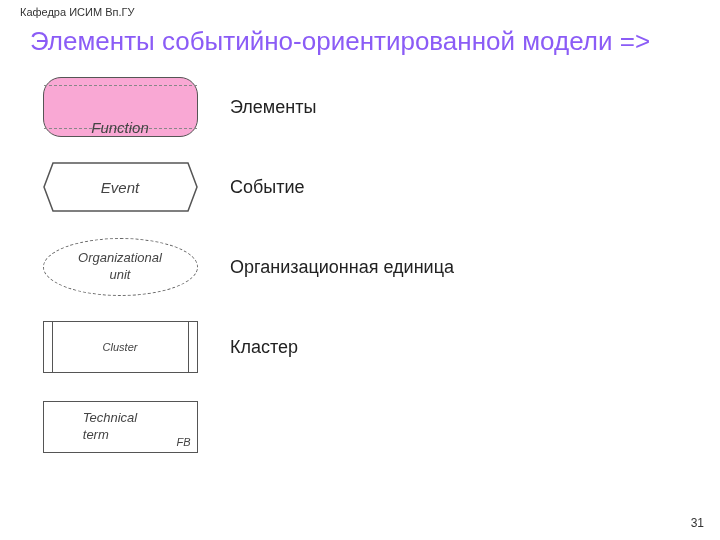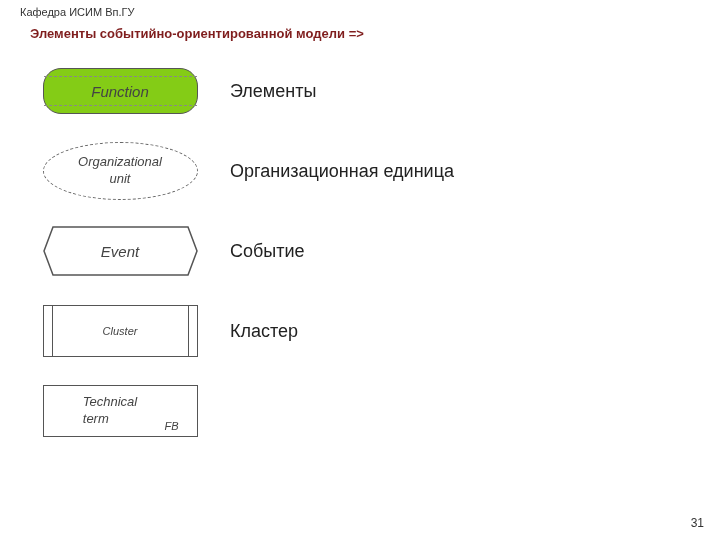--- a/index.html
+++ b/index.html
@@ -10,23 +10,23 @@
       font-family: Arial, sans-serif;
       position: relative;
       overflow: hidden;
     }
     .header {
       font-size: 11px;
       color: #333;
       padding: 6px 10px 0 20px;
     }
     .title {
-      font-size: 13px;
-      color: #7f1d1d;
-      font-weight: bold;
+      font-size: 26px;
+      color: #8b5cf6;
+      font-weight: normal;
       padding: 8px 10px 10px 30px;
     }
     .content {
       padding: 0 10px 0 30px;
       display: flex;
       flex-direction: column;
       gap: 0px;
     }
     .row {
       display: flex;
@@ -41,28 +41,28 @@
       justify-content: center;
       flex-shrink: 0;
     }
     .label-text {
       font-size: 18px;
       color: #222;
     }
     
     .function-shape {
       width: 155px;
-      height: 46px;
+      height: 60px;
       border: 1.5px solid #555;
       border-radius: 18px;
       display: flex;
-      align-items: center;
-      justify-content: center;
-      position: relative;
-      background: #84cc16;
+      align-items: flex-end;
+      justify-content: center;
+      position: relative;
+      background: #f9a8d4;
     }
     .function-shape::before {
       content: '';
       position: absolute;
       top: 7px;
       left: 0;
       right: 0;
       border-top: 1px dashed #888;
     }
     .function-shape::after {
@@ -163,21 +163,21 @@
       font-style: italic;
       font-size: 13px;
       color: #444;
       text-align: left;
       line-height: 1.3;
       padding-right: 20px;
     }
     .tech-shape .fb-label {
       position: absolute;
       bottom: 4px;
-      right: 18px;
+      right: 6px;
       font-size: 11px;
       color: #444;
       font-style: italic;
     }
     .page-number {
       position: absolute;
       bottom: 10px;
       right: 16px;
       font-size: 12px;
       color: #333;
@@ -191,46 +191,46 @@
 
 <div class="content">
 
   <div class="row">
     <div class="shape-container">
       <div class="function-shape">
         <span>Function</span>
       </div>
     </div>
     <div class="label-text">Элементы</div>
-  </div>
-
-  <div class="row">
-    <div class="shape-container">
-      <div class="org-shape">
-        <span style="white-space:pre-line">Organizational
-unit</span>
-      </div>
-    </div>
-    <div class="label-text">Организационная единица</div>
   </div>
 
   <div class="row">
     <div class="shape-container">
       <div class="event-shape">
         <svg width="155" height="50" viewBox="0 0 155 50">
           <polygon points="10,1 145,1 154,25 145,49 10,49 1,25" fill="white" stroke="#555" stroke-width="1.5"></polygon>
         </svg>
         <span>Event</span>
       </div>
     </div>
     <div class="label-text">Событие</div>
   </div>
 
   <div class="row">
     <div class="shape-container">
+      <div class="org-shape">
+        <span style="white-space:pre-line">Organizational
+unit</span>
+      </div>
+    </div>
+    <div class="label-text">Организационная единица</div>
+  </div>
+
+  <div class="row">
+    <div class="shape-container">
       <div class="cluster-shape">
         <span>Cluster</span>
       </div>
     </div>
     <div class="label-text">Кластер</div>
   </div>
 
   <div class="row">
     <div class="shape-container">
       <div class="tech-shape">

